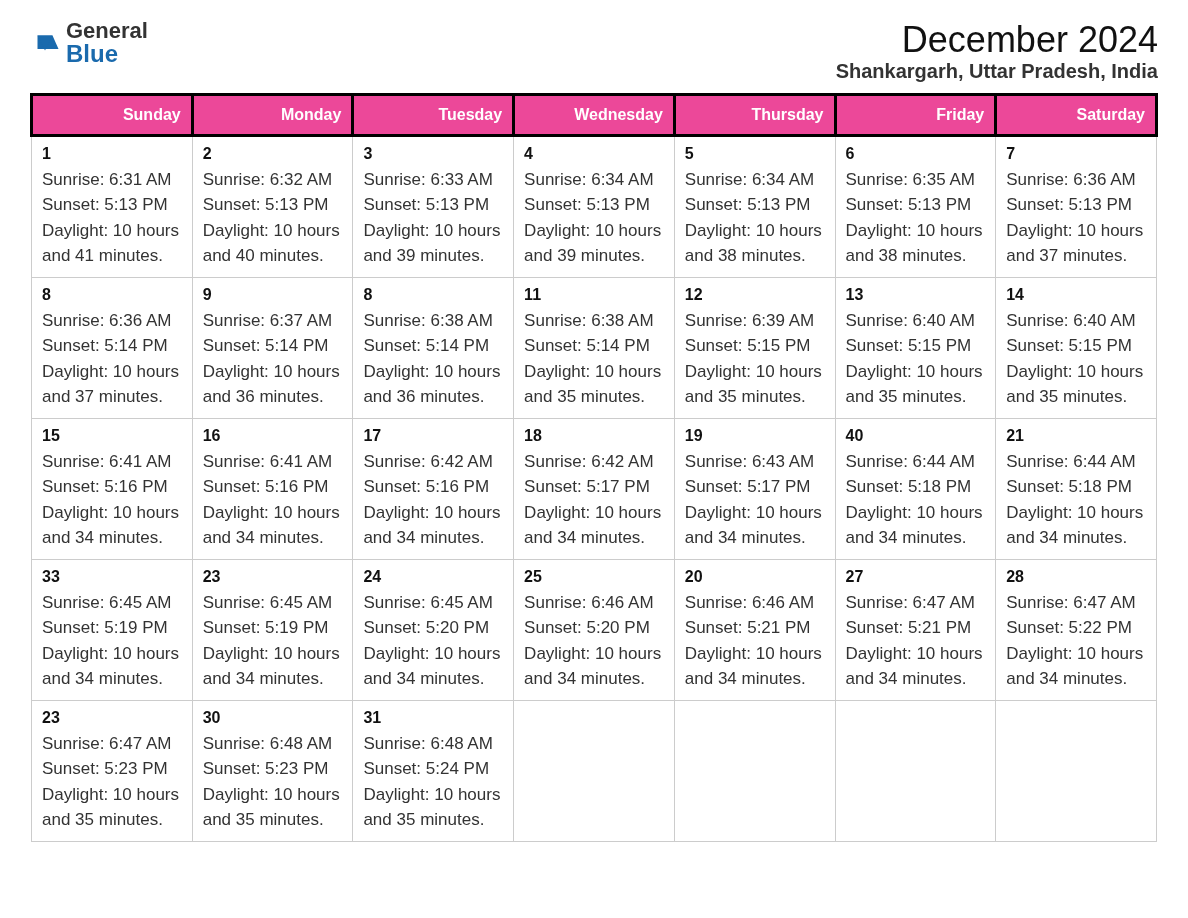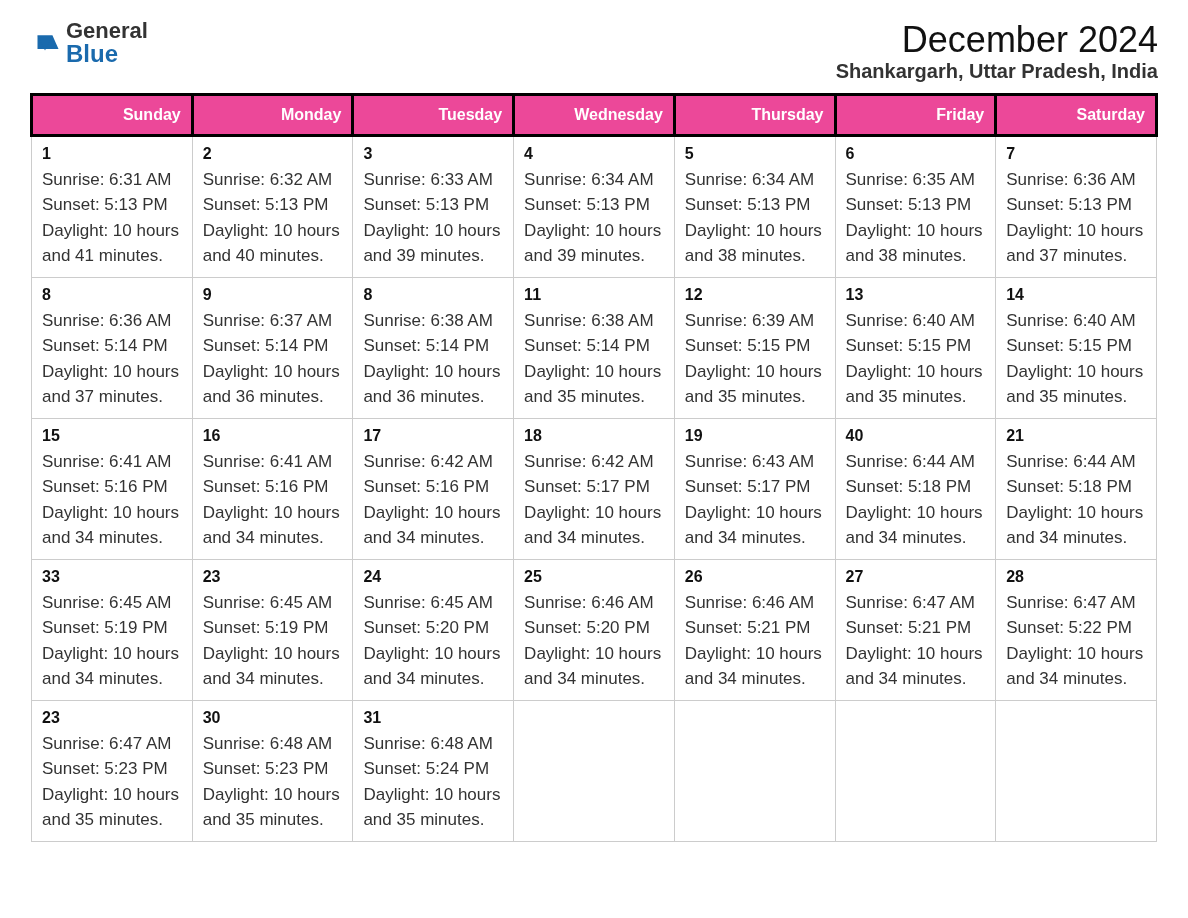--- a/index.html
+++ b/index.html
@@ -226,21 +226,21 @@
         </td>
         <td>
           <span class="day-num">24</span>
           <div class="day-info">Sunrise: 6:45 AM<br>Sunset: 5:20 PM<br>Daylight: 10 hours and 34 minutes.</div>
         </td>
         <td>
           <span class="day-num">25</span>
           <div class="day-info">Sunrise: 6:46 AM<br>Sunset: 5:20 PM<br>Daylight: 10 hours and 34 minutes.</div>
         </td>
         <td>
-          <span class="day-num">26</span>
+          <span class="day-num">20</span>
           <div class="day-info">Sunrise: 6:46 AM<br>Sunset: 5:21 PM<br>Daylight: 10 hours and 34 minutes.</div>
         </td>
         <td>
           <span class="day-num">27</span>
           <div class="day-info">Sunrise: 6:47 AM<br>Sunset: 5:21 PM<br>Daylight: 10 hours and 34 minutes.</div>
         </td>
         <td>
           <span class="day-num">28</span>
           <div class="day-info">Sunrise: 6:47 AM<br>Sunset: 5:22 PM<br>Daylight: 10 hours and 34 minutes.</div>
         </td>

